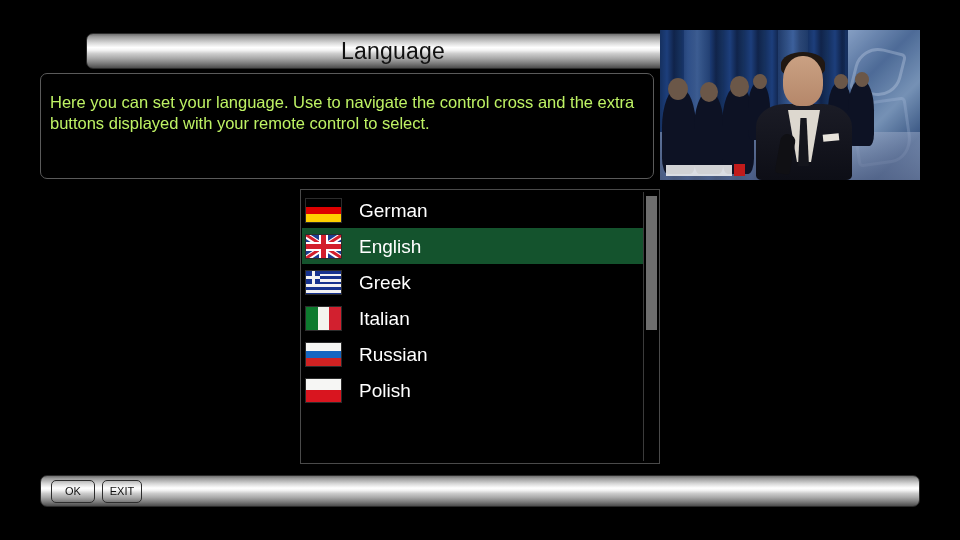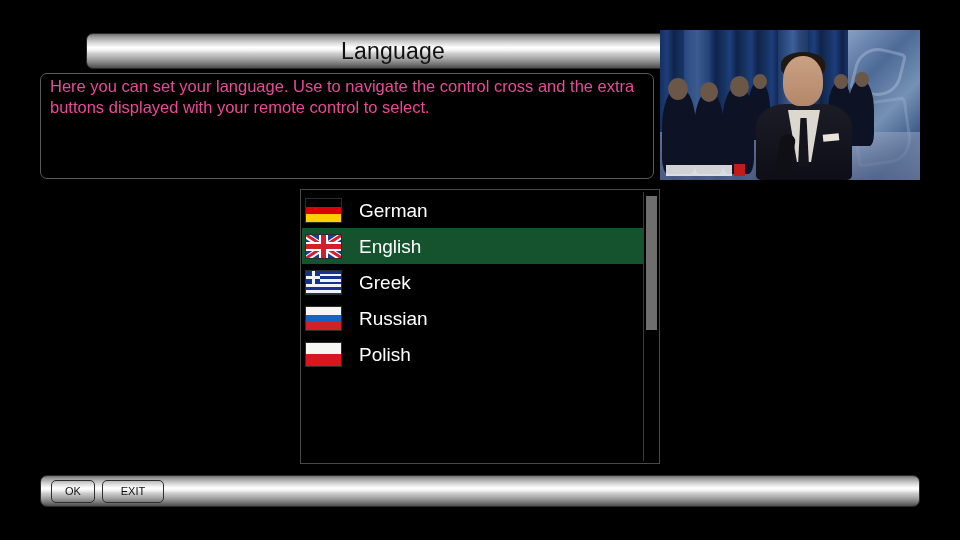--- a/index.html
+++ b/index.html
@@ -60,23 +60,23 @@
     position: absolute;
     left: 40px; top: 73px;
     width: 614px; height: 106px;
     background: #000000;
     border: 1px solid #5a5a5a;
     border-radius: 7px;
     box-sizing: border-box;
   }
   #help-text {
     position: absolute;
-    left: 9px; top: 2px;
+    left: 9px; top: 18px;
     width: 586px;
-    color: #ec4899;
+    color: #bef264;
     font-size: 16.5px;
     line-height: 21px;
     white-space: pre-wrap;
   }
 
   
   #video-preview {
     position: absolute;
     left: 660px; top: 30px;
     width: 260px; height: 150px;
@@ -285,21 +285,21 @@
     background: transparent;
     color: #111111;
     font-size: 11px;
     line-height: 21px;
     text-align: center;
     box-sizing: border-box;
     font-family: "Liberation Sans", sans-serif;
     padding: 0 2px;
   }
   #btn-ok { left: 10px; width: 44px; }
-  #btn-exit { left: 61px; width: 62px; }
+  #btn-exit { left: 61px; width: 40px; }
 </style>
 </head>
 <body>
 
 <div id="screen">
 
   <div id="title-bar" class="silver">
     <div id="title-text">Language</div>
   </div>
 
@@ -367,20 +367,24 @@
 
       <div class="lang-row">
         <div class="flag flag-gr">
           <div class="gr-canton"></div>
           <div class="gr-cross-v"></div>
           <div class="gr-cross-h"></div>
         </div>
         <div class="lang-label">Greek</div>
       </div>
 
+      <div class="lang-row">
+        <div class="flag flag-it"></div>
+        <div class="lang-label">Italian</div>
+      </div>
 
       <div class="lang-row">
         <div class="flag flag-ru"></div>
         <div class="lang-label">Russian</div>
       </div>
 
       <div class="lang-row">
         <div class="flag flag-pl"></div>
         <div class="lang-label">Polish</div>
       </div>

